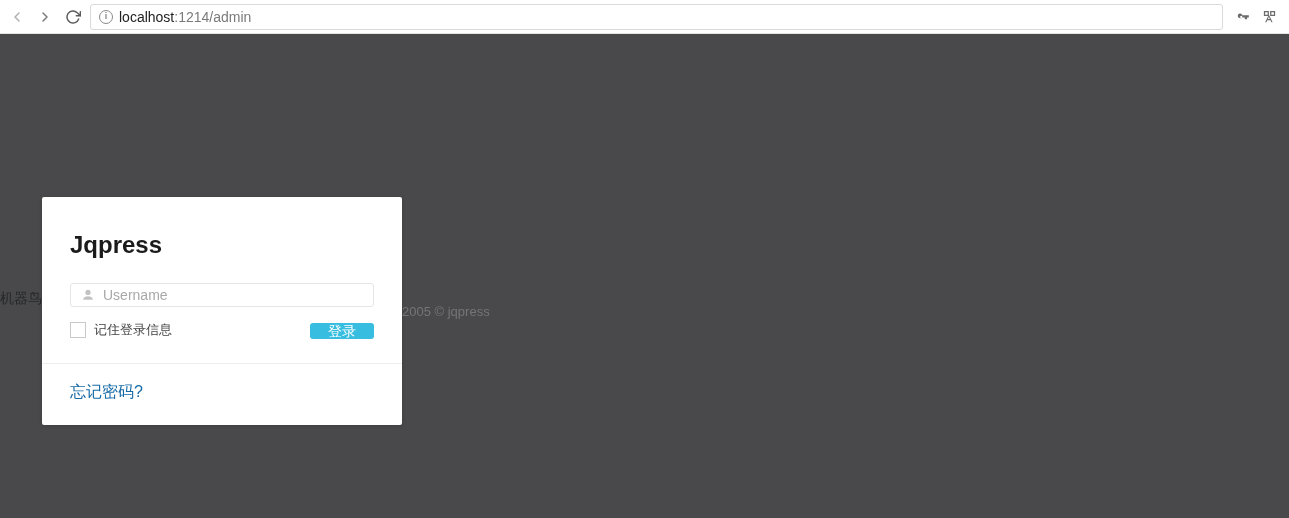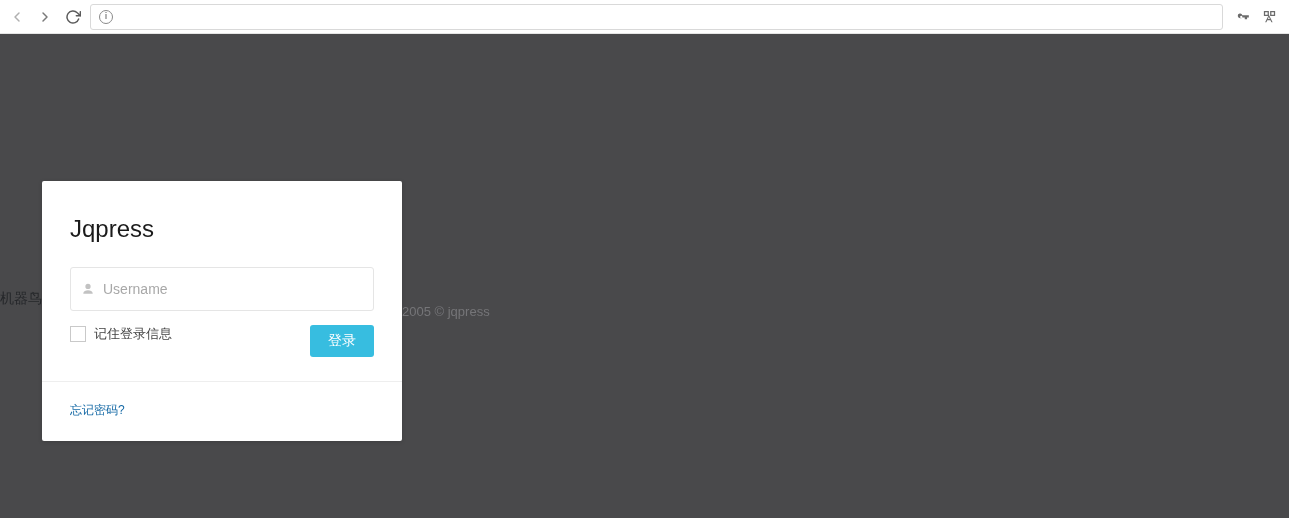--- a/index.html
+++ b/index.html
@@ -68,78 +68,78 @@
     .login-card {
       width: 360px;
       background: #fff;
       border-radius: 2px;
       box-shadow: 0 1px 4px rgba(0,0,0,.15);
     }
     .login-body { padding: 34px 28px 24px 28px; }
     .brand {
       font-size: 24px;
       color: #1b1b1b;
-      font-weight: 400;
+      font-weight: 700;
       margin-bottom: 24px;
     }
     .input-group {
       border: 1px solid #e5e5e5;
       border-radius: 3px;
-      height: 44px;
+      height: 24px;
       display: flex;
       align-items: center;
       margin-bottom: 14px;
       padding: 0 10px;
       gap: 8px;
       background: #fff;
     }
     .input-icon { color: #c2c2c2; display: flex; align-items: center; }
     .input-icon svg { width: 14px; height: 14px; fill: #c2c2c2; }
     .input-group input {
       flex: 1; border: none; outline: none;
       font-size: 14px; color: #333; background: transparent;
     }
     .input-group input::placeholder { color: #a8a8a8; }
 
     .row-actions {
       display: flex;
-      align-items: flex-start;
+      align-items: flex-end;
       justify-content: space-between;
       margin-top: 8px;
     }
     .remember {
       display: flex; align-items: center; gap: 8px;
       font-size: 13px; color: #444;
     }
     .remember input[type="checkbox"] {
       width: 16px; height: 16px;
       border: 1px solid #c9c9c9;
       appearance: none;
       background: #fff;
       cursor: pointer;
     }
     .remember input[type="checkbox"]:checked { background: #37bde0; }
     .btn-login {
       background: #37bde0;
       color: #fff;
       border: none;
       border-radius: 3px;
-      height: 32px;
+      height: 16px;
       padding: 0 18px;
       font-size: 14px;
       cursor: pointer;
     }
 
     .login-foot {
       border-top: 1px solid #eee;
       padding: 18px 28px 22px 28px;
     }
     .forgot-link {
       color: #166aa6;
-      font-size: 12px;
+      font-size: 16px;
       text-decoration: none;
     }
 
     .copyright {
       color: #757578;
       font-size: 13px;
       margin-top: 14px;
       margin-bottom: 14px;
     }
   </style>
@@ -158,20 +158,21 @@
       </svg>
   </div>
   <div class="nav-btn enabled">
     <svg viewBox="0 0 24 24" width="16" height="16" fill="none" stroke="#5a5a5a" stroke-width="2.2" stroke-linecap="round" stroke-linejoin="round">
         <polyline points="23 4 23 10 17 10"></polyline>
         <path d="M20.49 15a9 9 0 1 1-2.12-9.36L23 10"></path>
       </svg>
   </div>
   <div class="url-bar">
     <span class="url-info">i</span>
+    <span class="url-text"><span class="host">localhost</span><span class="portpath">:1214/admin</span></span>
   </div>
   <div class="chrome-icons">
     <span>
       <svg viewBox="0 0 24 24" width="14" height="14" fill="#6b6b6b">
           <path d="M7 14a4 4 0 1 1 3.87-5H22v4h-3v3h-4v-3h-4.13A4 4 0 0 1 7 14zm0-2a2 2 0 1 0 0-0.01z"></path>
         </svg>
     </span>
     <span>
       <svg viewBox="0 0 24 24" width="15" height="15" fill="#6b6b6b">
           <path d="M3 3h8v8H3V3zm2 2v4h4V5H5zm6 4l6 12h-2l-1.5-3h-5L7 21H5l6-12zm0 3.5L9.5 16h3L11 12.5zM13 3h8v8h-8V3zm2 2v4h4V5h-4z"></path>

